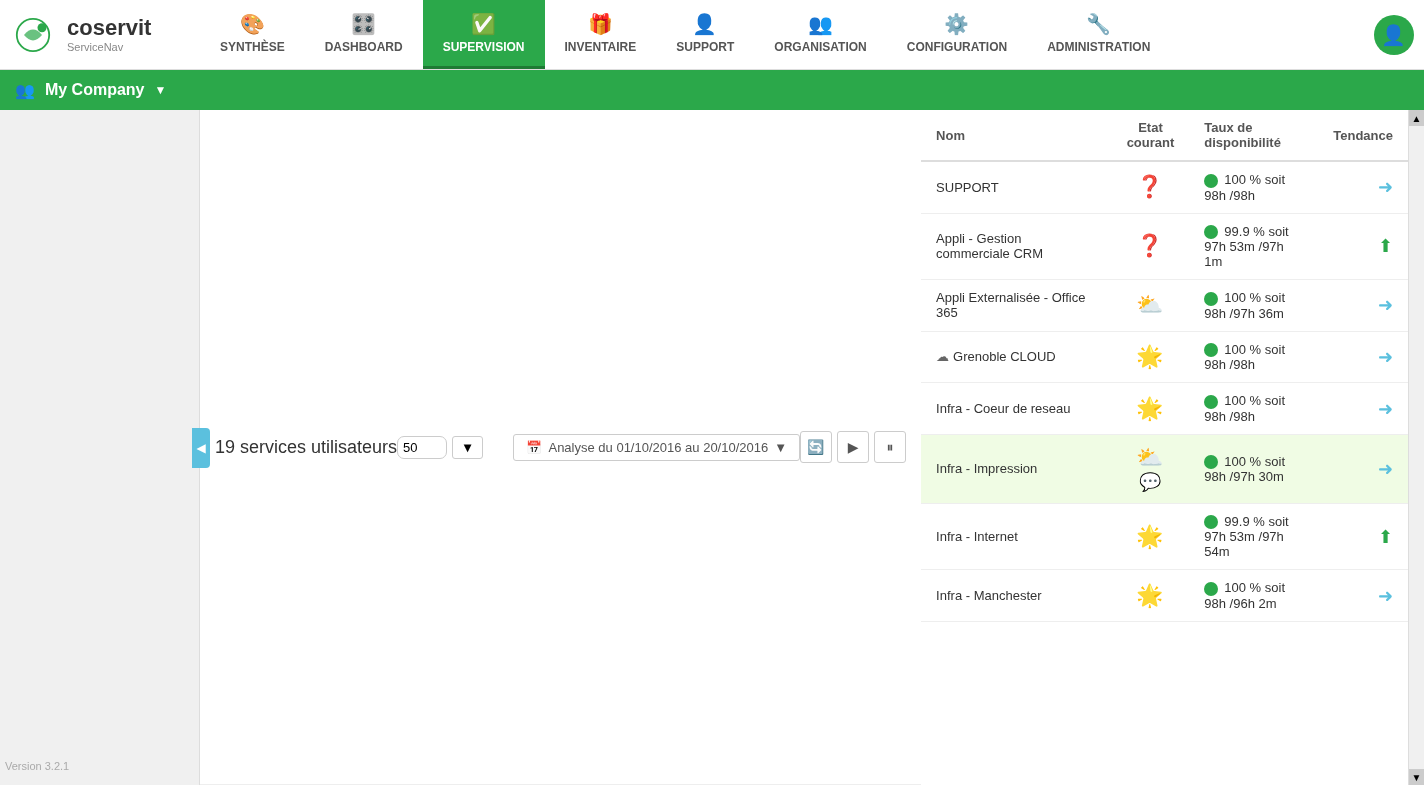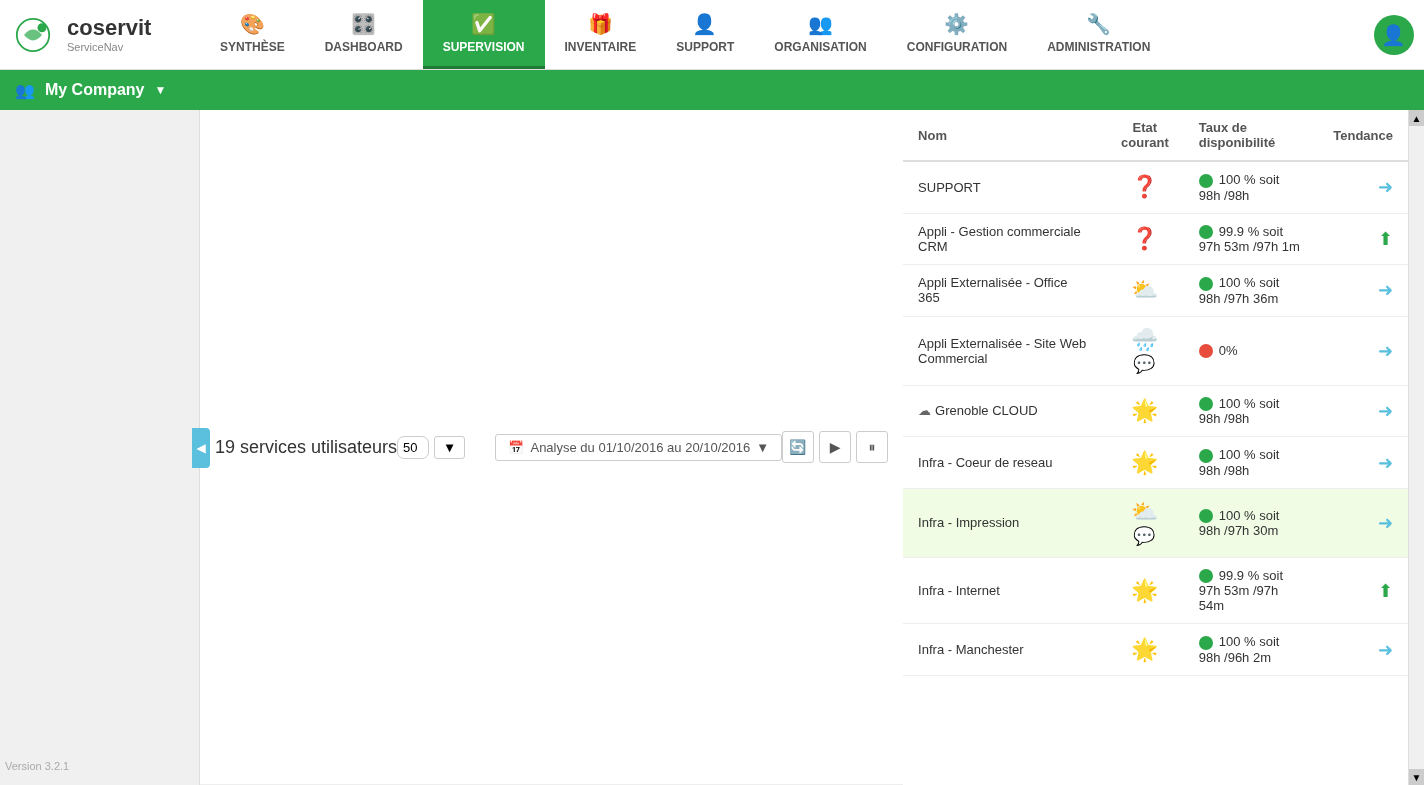--- a/index.html
+++ b/index.html
@@ -147,21 +147,21 @@
       font-size: 18px;
       font-weight: normal;
       color: #333;
     }
     .per-page-control {
       display: flex;
       align-items: center;
       gap: 5px;
     }
     .per-page-input {
-      width: 32px;
+      width: 50px;
       padding: 3px 5px;
       border: 1px solid #ccc;
       border-radius: 7px;
       font-size: 13px;
     }
     .dropdown-btn {
       padding: 3px 8px;
       background: #fff;
       border: 1px solid #ccc;
       border-radius: 3px;
@@ -401,26 +401,20 @@
     <td class="td-taux"><span class="status-dot dot-green"></span><span>99.9 % soit 97h 53m /97h 1m</span></td>
     <td class="td-tendance"><span class="arrow-up">⬆</span></td>
   </tr>
             <tr>
     <td class="td-name"><span>Appli Externalisée - Office 365</span></td>
     <td class="td-etat"><span style="font-size:22px;">⛅</span></td>
     <td class="td-taux"><span class="status-dot dot-green"></span><span>100 % soit 98h /97h 36m</span></td>
     <td class="td-tendance"><span class="arrow-right">➜</span></td>
   </tr>
             <tr>
-    <td class="td-name"><span>Appli Externalisée - Site Web Commercial</span></td>
-    <td class="td-etat"><span style="font-size:22px;">🌧️</span> <span style="font-size:18px;color:#888;">💬</span></td>
-    <td class="td-taux"><span class="status-dot dot-red"></span><span>0%</span></td>
-    <td class="td-tendance"><span class="arrow-right">➜</span></td>
-  </tr>
-            <tr>
     <td class="td-name"><span class="cloud-icon">☁</span><span>Grenoble CLOUD</span></td>
     <td class="td-etat"><span style="font-size:22px;">🌟</span></td>
     <td class="td-taux"><span class="status-dot dot-green"></span><span>100 % soit 98h /98h</span></td>
     <td class="td-tendance"><span class="arrow-right">➜</span></td>
   </tr>
             <tr>
     <td class="td-name"><span>Infra - Coeur de reseau</span></td>
     <td class="td-etat"><span style="font-size:22px;">🌟</span></td>
     <td class="td-taux"><span class="status-dot dot-green"></span><span>100 % soit 98h /98h</span></td>
     <td class="td-tendance"><span class="arrow-right">➜</span></td>

